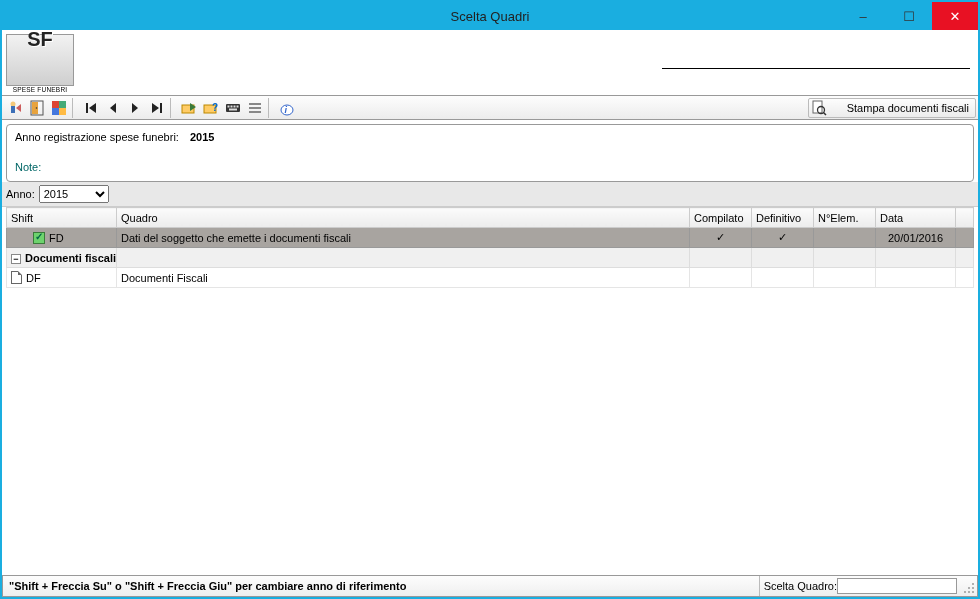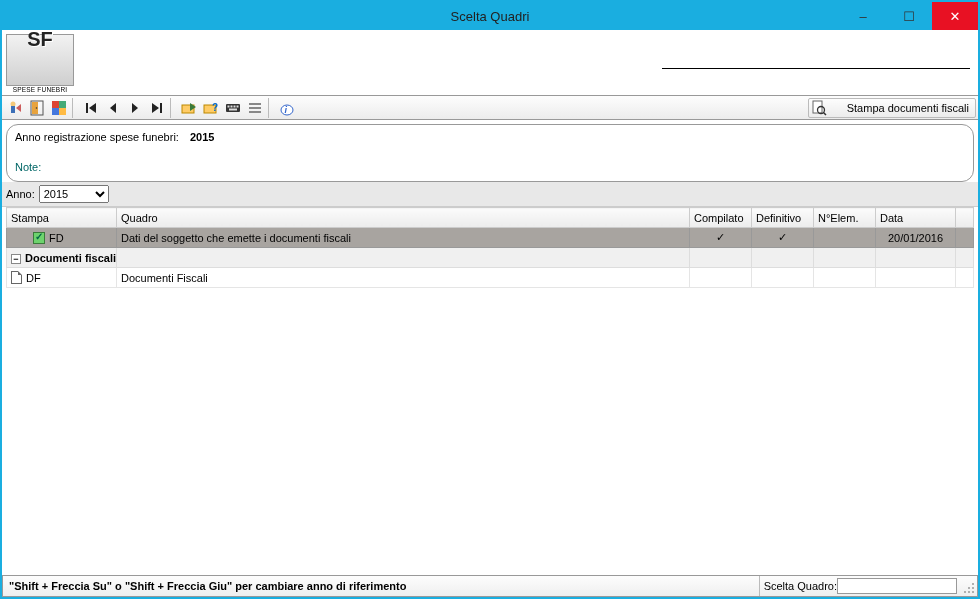--- a/index.html
+++ b/index.html
@@ -13,21 +13,21 @@
   .logo { width: 68px; height: 52px; background: linear-gradient(#f2f2f2,#cfcfcf); border: 1px solid #999; display:flex; flex-direction:column; align-items:center; justify-content:center; font-weight:bold; font-size: 20px; gap: 35px; }
   .logo small { font-size: 6.5px; font-weight: normal; letter-spacing: 0.2px; }
   .header-right { flex:1; display:flex; justify-content:flex-end; padding-top:34px; }
   .header-right .line { width:308px; border-bottom:1px solid #000; height:1px; }
   .toolbar { height: 24px; display: flex; align-items: center; border-bottom: 1px solid #999; background: linear-gradient(#fdfdfd,#ececec); padding: 0 2px; gap: 0; }
   .tbtn { width: 22px; height: 20px; display:flex; align-items:center; justify-content:center; cursor:pointer; border: 1px solid transparent; border-radius:2px; }
   .tsep { width: 6px; height: 20px; border-left:1px solid #bbb; margin: 0 2px; }
   .tbtn svg { width:16px; height:16px; }
   .toolbar-spacer { flex:1; }
   .stampa-btn { height:20px; padding:0 6px 0 2px; display:flex; align-items:center; gap:20px; border:1px solid #bbb; background:linear-gradient(#fdfdfd,#ececec); cursor:pointer; border-radius:2px; }
-  .info-panel { border: 1px solid #999; margin: 4px 4px 0 4px; padding: 6px 8px; font-size: 11px; min-height: 58px; border-radius:12px; }
+  .info-panel { border: 1px solid #999; margin: 4px 4px 0 4px; padding: 6px 8px; font-size: 11px; min-height: 58px; border-radius:4px; }
   .info-panel .row1 { margin-bottom: 18px; }
   .info-panel .row1 b { margin-left: 8px; }
   .info-panel .note { color: #006666; }
   .anno-row { display:flex; align-items:center; padding:3px 4px; gap:4px; background:#e8e8e8; border-bottom:1px solid #ccc; }
   .anno-row label { font-size:11px; }
   .anno-row select { font-size:11px; width:70px; height:18px; }
   .grid-wrap { margin:0 4px; }
   .grid { border-collapse: collapse; width: 100%; table-layout:fixed; font-size:11px; }
   .grid th { background:linear-gradient(#fbfbfb,#ececec); border:1px solid #ccc; height:20px; font-weight:normal; text-align:left; padding:2px 4px; }
   .grid td { border:1px solid #e5e5e5; height:20px; padding:2px 4px; white-space:nowrap; overflow:hidden; }
@@ -184,21 +184,21 @@
     <col class="col-sigla">
         <col class="col-quadro">
         <col class="col-compilato">
         <col class="col-definitivo">
         <col class="col-nelem">
         <col class="col-data">
         <col class="col-pad">
   </colgroup>
   <thead>
     <tr>
-      <th>Stampa</th>
+      <th>Shift</th>
       <th>Quadro</th>
       <th>Compilato</th>
       <th>Definitivo</th>
       <th>N°Elem.</th>
       <th>Data</th>
       <th></th>
     </tr>
   </thead>
   <tbody id="grid-body">
         <tr class="selected">

